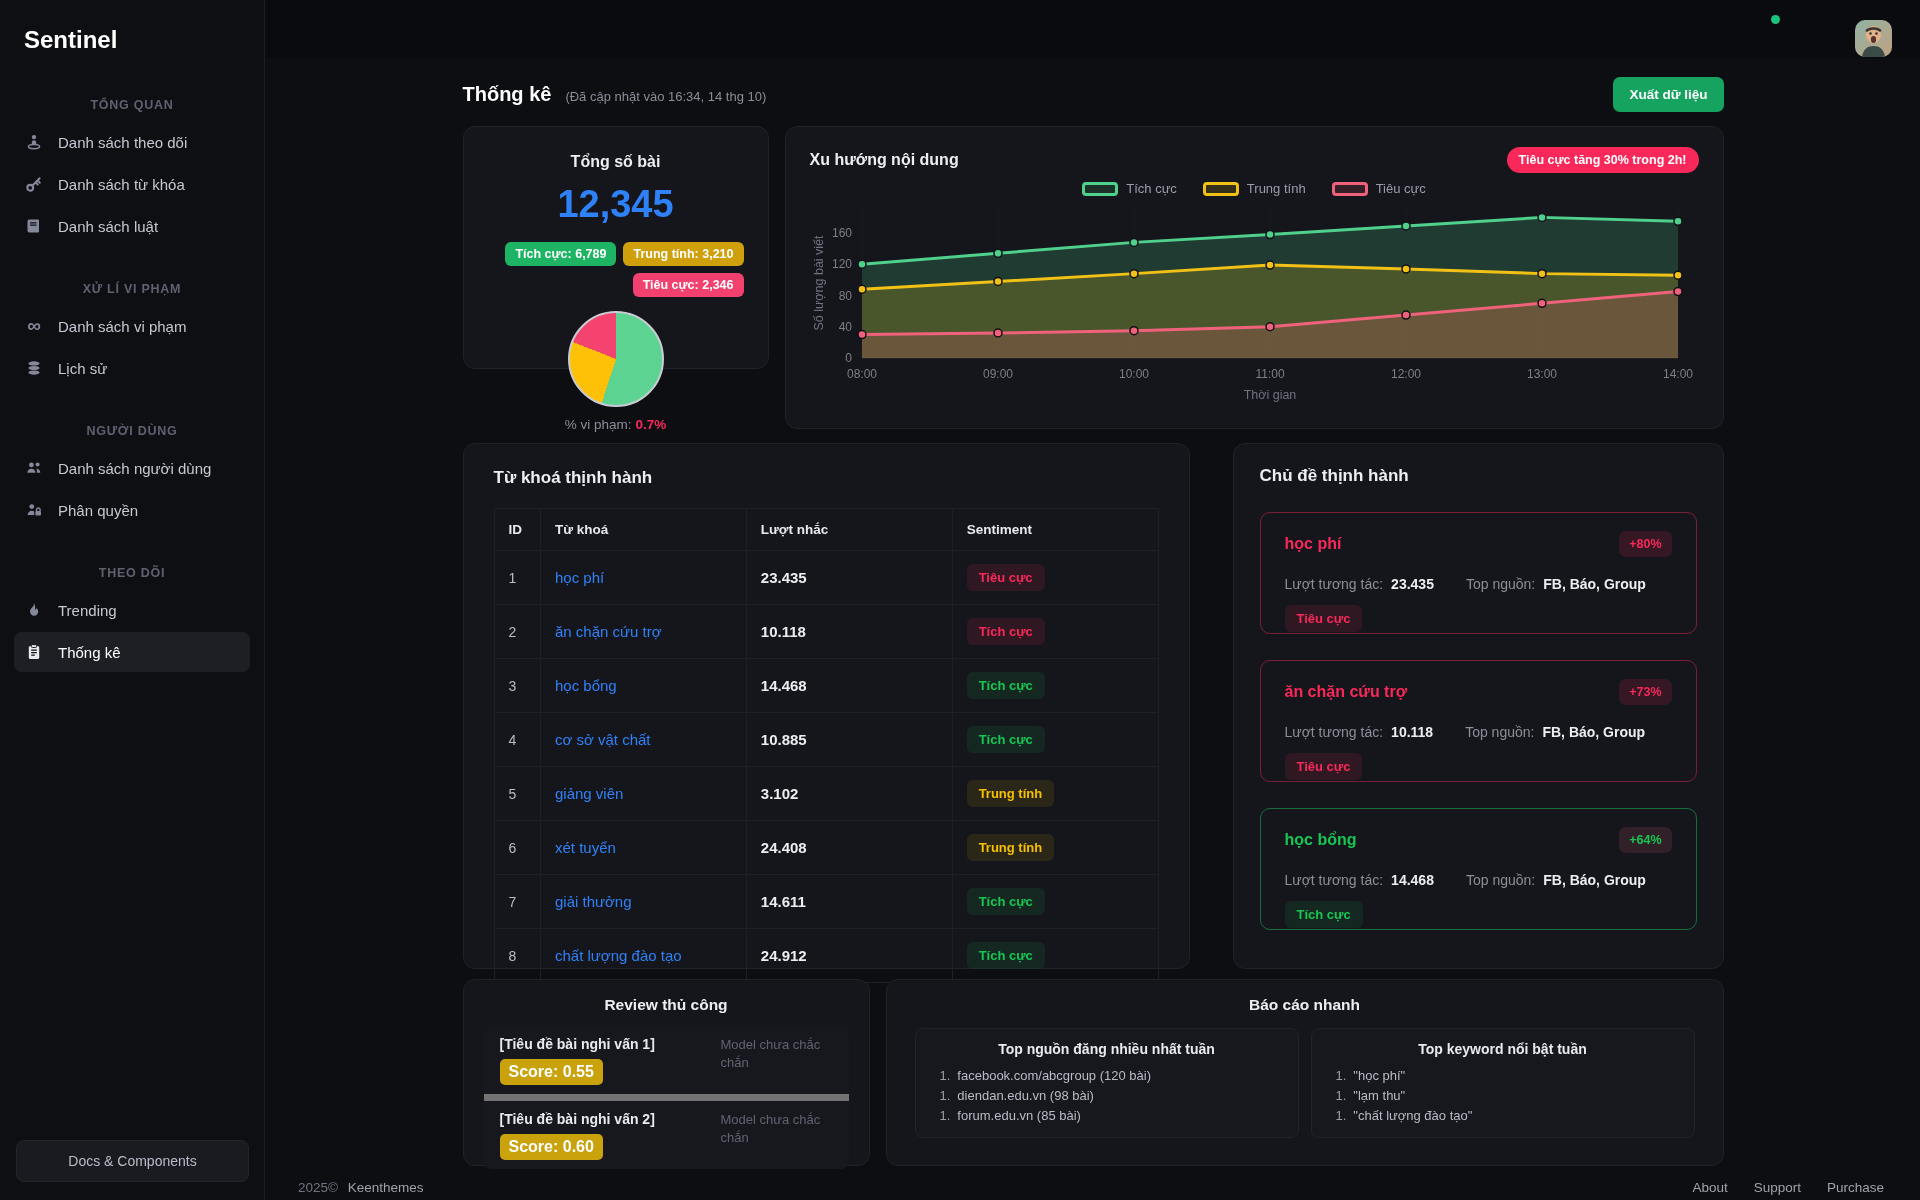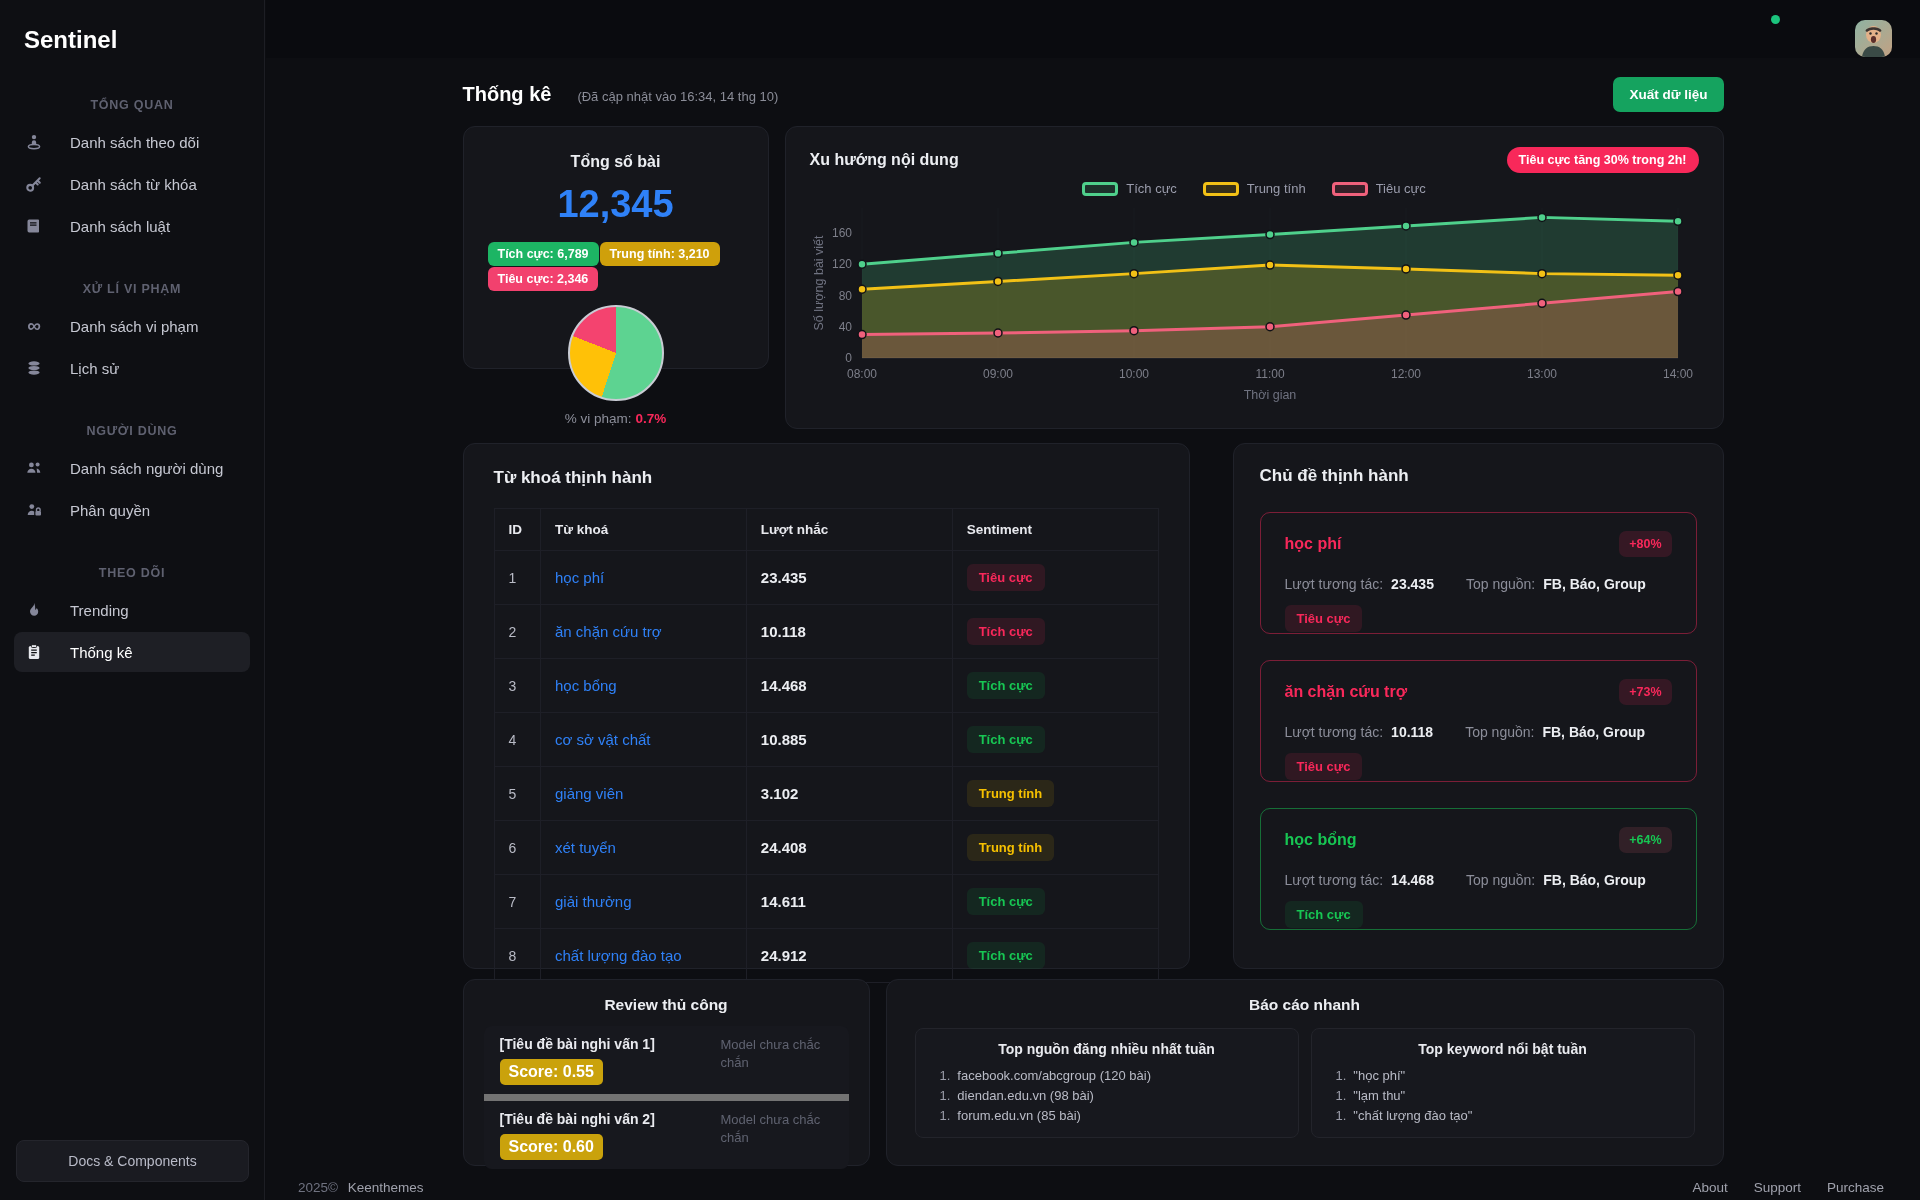--- a/index.html
+++ b/index.html
@@ -8,21 +8,21 @@
     background:#0c0d11;
     font-family:"Liberation Sans","DejaVu Sans",sans-serif;
     color:#e8e9ee; overflow:hidden; position:relative;
   }
   
   .sidebar { position:absolute; left:0; top:0; width:265px; height:1200px;
     background:#0e0f13; border-right:1px solid #1d1e24; }
   .logo { font-size:24px; font-weight:bold; color:#fff; padding:26px 24px 8px 24px; }
   .nav-section-label { font-size:12.5px; color:#5f6170; letter-spacing:.06em;
     padding:14px 24px 8px 24px; margin-top:22px; font-weight:bold;text-align:center; }
-  .nav-item { display:flex; align-items:center; gap:26px; margin:2px 14px;
+  .nav-item { display:flex; align-items:center; gap:14px; margin:2px 14px;
     padding:11px 10px; border-radius:8px; color:#c6c8d2; font-size:15px; cursor:pointer; }
   .nav-item .ni { width:20px; height:18px; display:flex; align-items:center;
     justify-content:center; color:#85879a; flex:0 0 20px; }
   .nav-item.active { background:#1e1f25; color:#fff; }
   .nav-item.active .ni { color:#e8e9ee; }
   .infinity-glyph { font-size:19px; font-weight:bold; line-height:14px; }
   .docs-btn { position:absolute; left:16px; bottom:18px; width:233px; height:42px;
     background:#1a1b21; border:1px solid #24252c; border-radius:8px; color:#b9bbc8;
     font-size:14px; display:flex; align-items:center; justify-content:center; cursor:pointer; }
   
@@ -30,34 +30,34 @@
   .topstrip { height:58px; background:#0a0b0f; position:relative; }
   .status-dot { position:absolute; right:140px; top:15px; width:9px; height:9px;
     border-radius:50%; background:#1bc47d; }
   .avatar { position:absolute; right:28px; top:20px; width:37px; height:37px;
     border-radius:10px; overflow:hidden; cursor:pointer; }
   .content { width:1261px; margin:0 auto; }
   .content-header { display:flex; justify-content:space-between; align-items:center;
     margin-top:12px; height:48px; }
   .page-title-wrap { display:flex; align-items:baseline; gap:14px; }
   .page-title { font-size:20px; font-weight:bold; color:#fff; }
-  .page-updated { font-size:13px; color:#8b8d98;margin-left:12px; }
+  .page-updated { font-size:13px; color:#8b8d98; }
   .export-btn { background:#15a35f; color:#fff; font-size:13.5px; font-weight:bold;
     border:none; border-radius:7px; padding:10px 16px; cursor:pointer;
     font-family:inherit; }
   
   .card { background:#15161b; border:1px solid #20222a; border-radius:12px; }
   .row1 { display:flex; gap:16px; margin-top:8px; }
   .row2 { display:flex; gap:43px; margin-top:14px; }
   .row3 { display:flex; gap:16px; margin-top:10px; }
   
   .summary-card { width:306px; height:243px; padding:22px 24px; text-align:center; }
   .summary-title { font-size:16px; font-weight:bold; color:#eceef2; margin-top:4px; }
   .summary-total { font-size:38px; font-weight:bold; color:#2f81f7; margin-top:12px; }
-  .summary-badges { display:flex; flex-wrap:wrap; gap:1px; justify-content:flex-start; margin-top:16px; }
+  .summary-badges { display:flex; flex-wrap:wrap; gap:7px; justify-content:flex-end; margin-top:16px; }
   .pill { font-size:12.5px; font-weight:bold; color:#fff; border-radius:6px; padding:5px 10px; }
   .pill.success { background:#1db564; }
   .pill.warning { background:#cfa00b; }
   .pill.danger  { background:#f2416e; }
   .pie { width:96px; height:96px; border-radius:50%; margin:14px auto 10px auto;
     border:2px solid #c9ccd4; }
   .summary-caption { font-size:13.5px; color:#8c8e9a; }
   .summary-caption b { color:#f8285a; }
   
   .chart-card { width:939px; height:303px; padding:20px 24px; }

